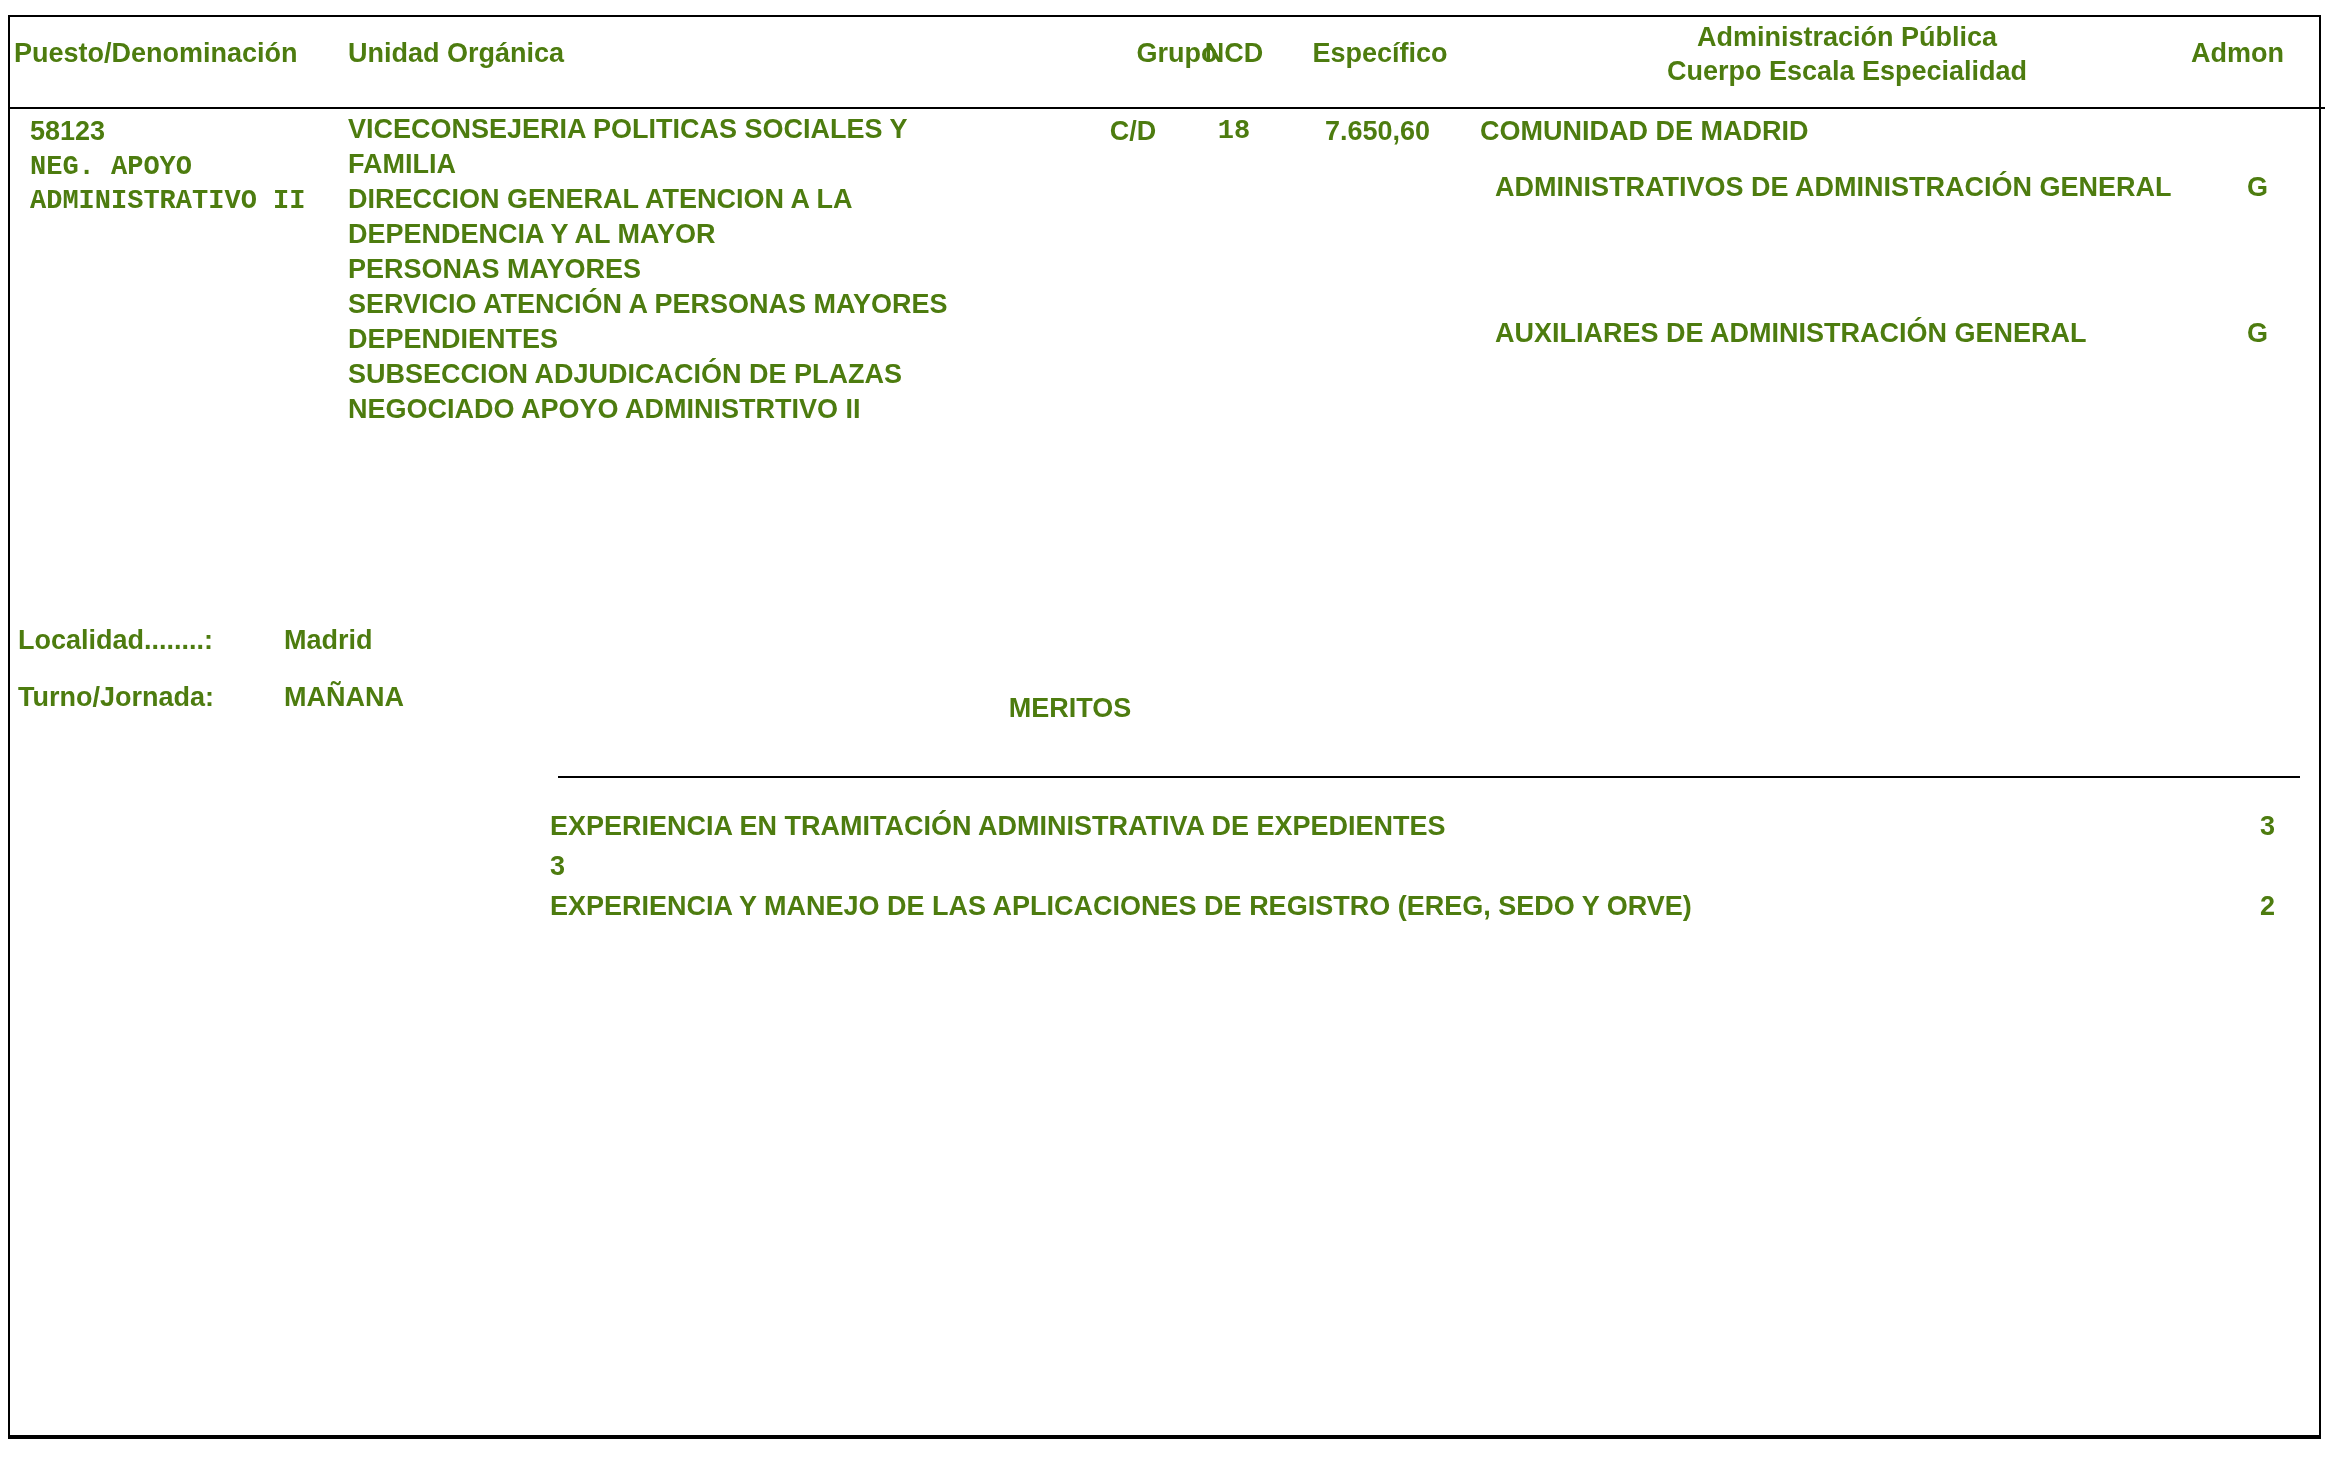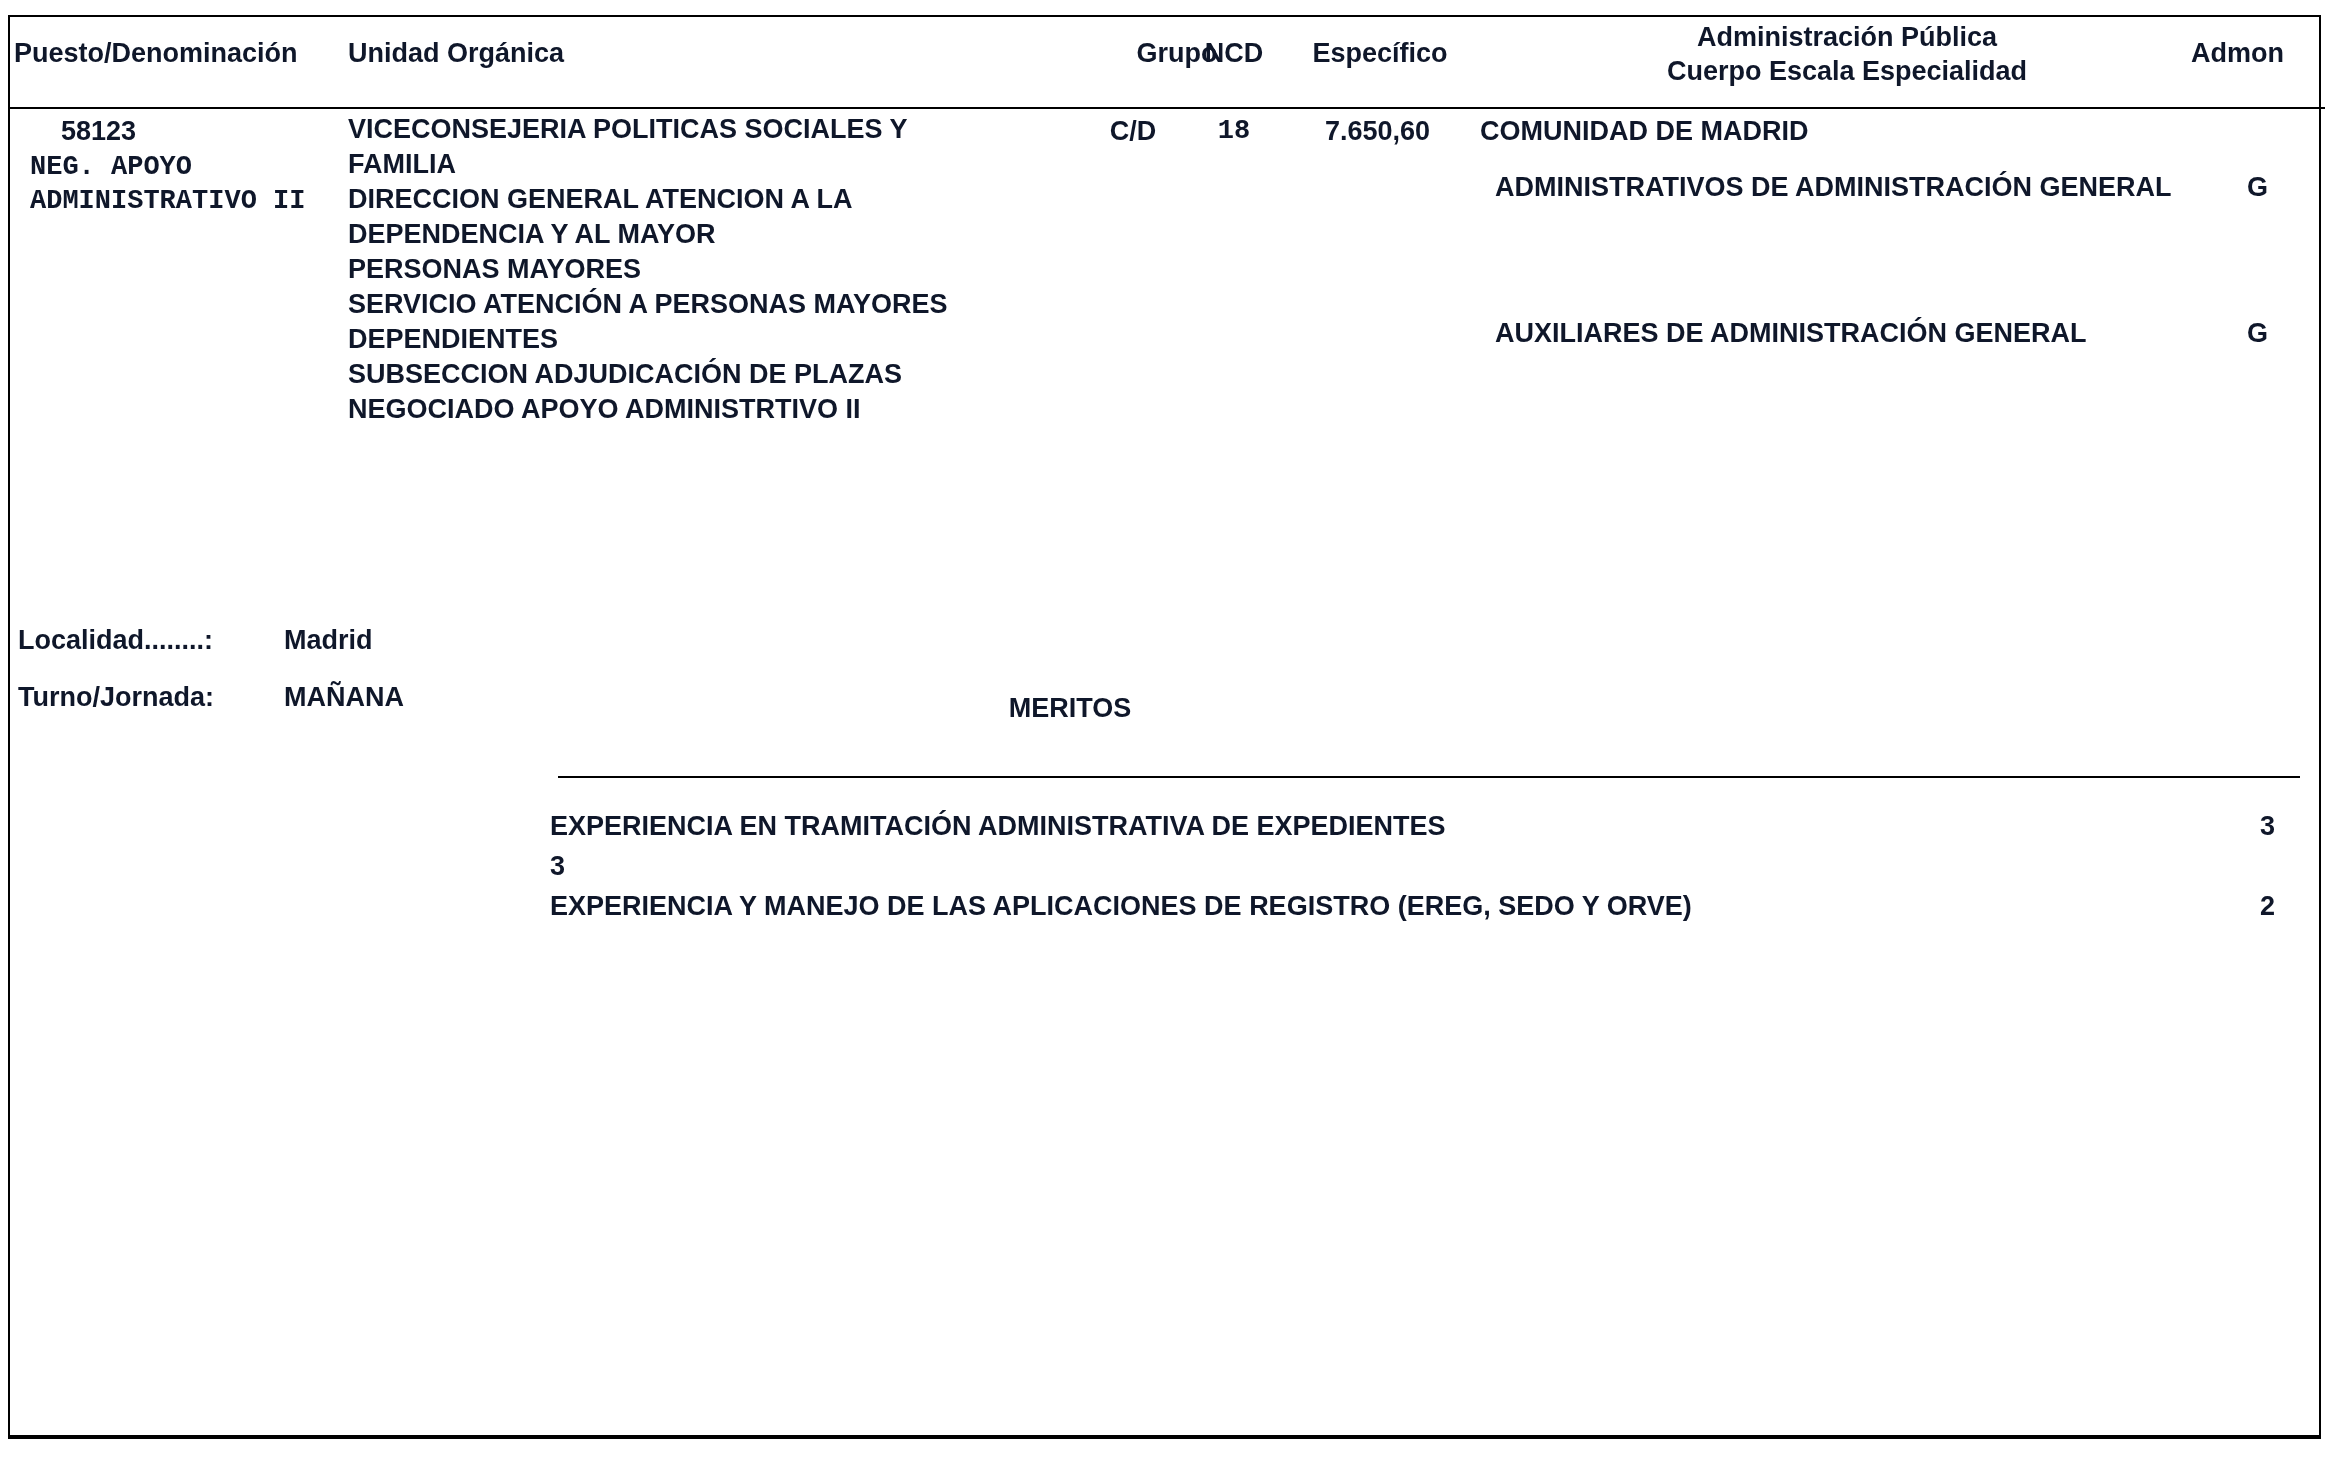--- a/index.html
+++ b/index.html
@@ -7,21 +7,21 @@
     padding: 0;
     background: #ffffff;
   }
   .page {
     position: relative;
     width: 2336px;
     height: 1460px;
     background: #ffffff;
     font-family: "Liberation Sans", sans-serif;
     font-weight: bold;
-    color: #0f172a;
+    color: #4d7c0f;
     font-size: 27px;
     overflow: hidden;
   }
   .page-border {
     position: absolute;
     left: 8px;
     top: 15px;
     width: 2313px;
     height: 1424px;
     border: 2px solid #000000;
@@ -43,21 +43,21 @@
   
   .h-puesto      { left: 14px;   top: 38px; }
   .h-unidad      { left: 348px;  top: 38px; }
   .h-grupo       { left: 1124px; top: 38px; width: 106px; }
   .h-ncd         { left: 1198px; top: 38px; width: 72px; }
   .h-especifico  { left: 1300px; top: 38px; width: 160px; }
   .h-adminpub    { left: 1600px; top: 20px; width: 494px; line-height: 34px; }
   .h-admon       { left: 2150px; top: 38px; width: 134px; }
 
   
-  .v-codigo      { left: 30px;   top: 116px; margin-left: 31px; }
+  .v-codigo      { left: 30px;   top: 116px; }
   .v-denom       { left: 30px;   top: 150px; line-height: 34px; font-family: Liberation Mono, monospace; }
   .v-unidad      { left: 348px;  top: 112px; line-height: 35px; width: 680px; }
   .v-grupo       { left: 1080px; top: 116px; width: 106px; }
   .v-ncd         { left: 1198px; top: 116px; width: 72px; font-family: Liberation Mono, monospace; }
   .v-especifico  { left: 1290px; top: 116px; width: 140px; }
   .v-adminpub    { left: 1480px; top: 116px; }
 
   .cuerpos { left: 1495px; top: 172px; width: 773px; height: 220px; }
   .cuerpo-row {
     position: absolute;

